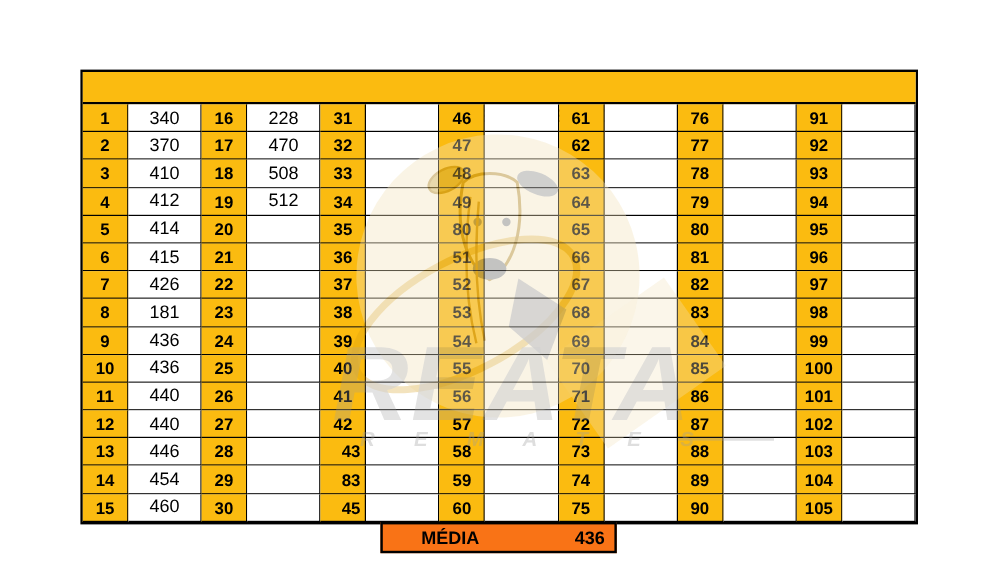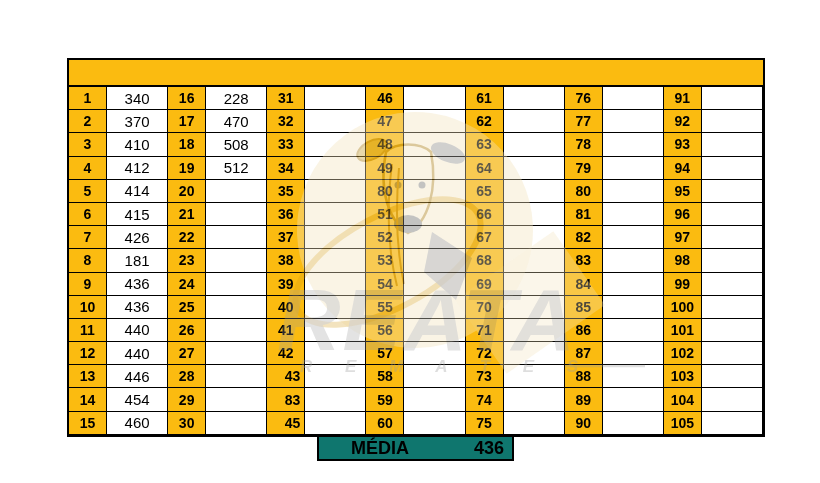--- a/index.html
+++ b/index.html
@@ -28,23 +28,23 @@
     border-right:1px solid #000;
     border-bottom:1px solid #000;
     display:flex;align-items:center;justify-content:center;
     overflow:hidden;box-sizing:border-box;color:#000;
   }
   .cell.num{background:#FBBB10;font-weight:bold;font-size:14px;}
   .cell.val{background:#fff;font-size:15px;font-weight:400;}
   .cell.nudge{justify-content:flex-end;padding-right:4px;}
   .media-bar{
     position:absolute;left:317px;top:435px;width:197px;height:26px;
-    background:#0f766e;border:2px solid #000;box-sizing:border-box;
+    background:#f97316;border:2px solid #000;box-sizing:border-box;
     display:flex;align-items:center;justify-content:space-between;
-    padding:0 8px 0 32px;font-weight:bold;font-size:18px;color:#000;
+    padding:0 8px 0 32px;font-weight:bold;font-size:15px;color:#000;
   }
   .watermark{
     position:absolute;left:0;top:0;width:820px;height:483px;
     pointer-events:none;z-index:10;opacity:.45;
   }
   .wm-brand{
     font-family:"Liberation Sans","DejaVu Sans",sans-serif;
     font-weight:bold;font-style:italic;
   }
   .wm-sub{

